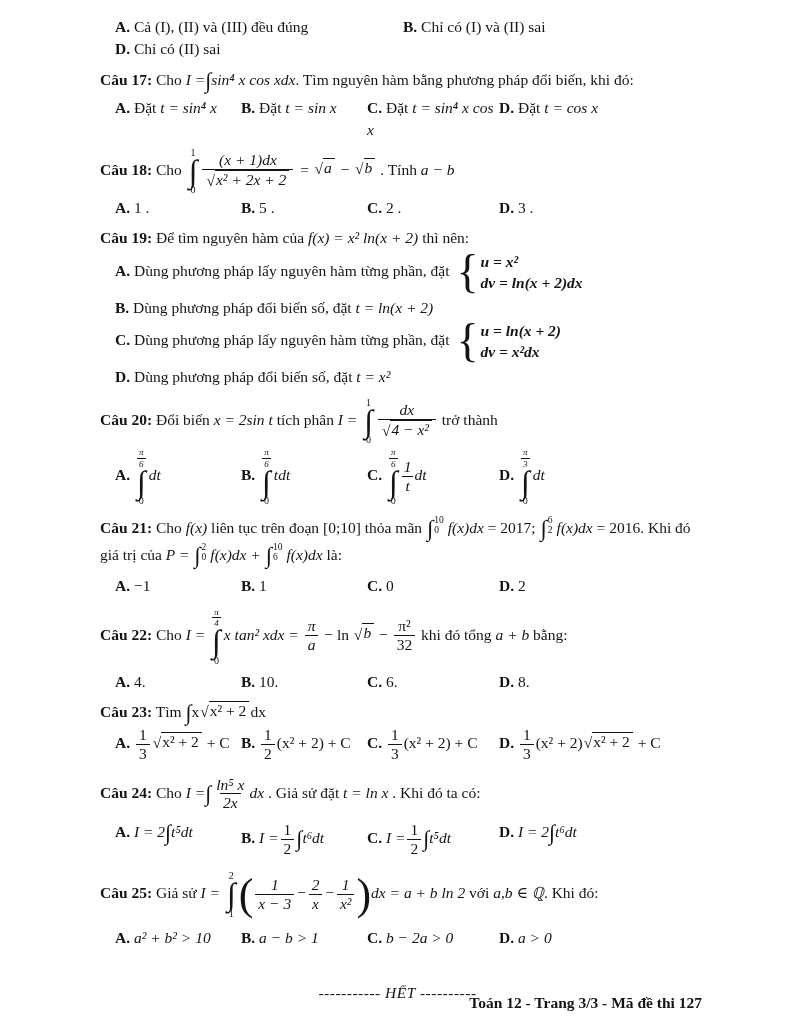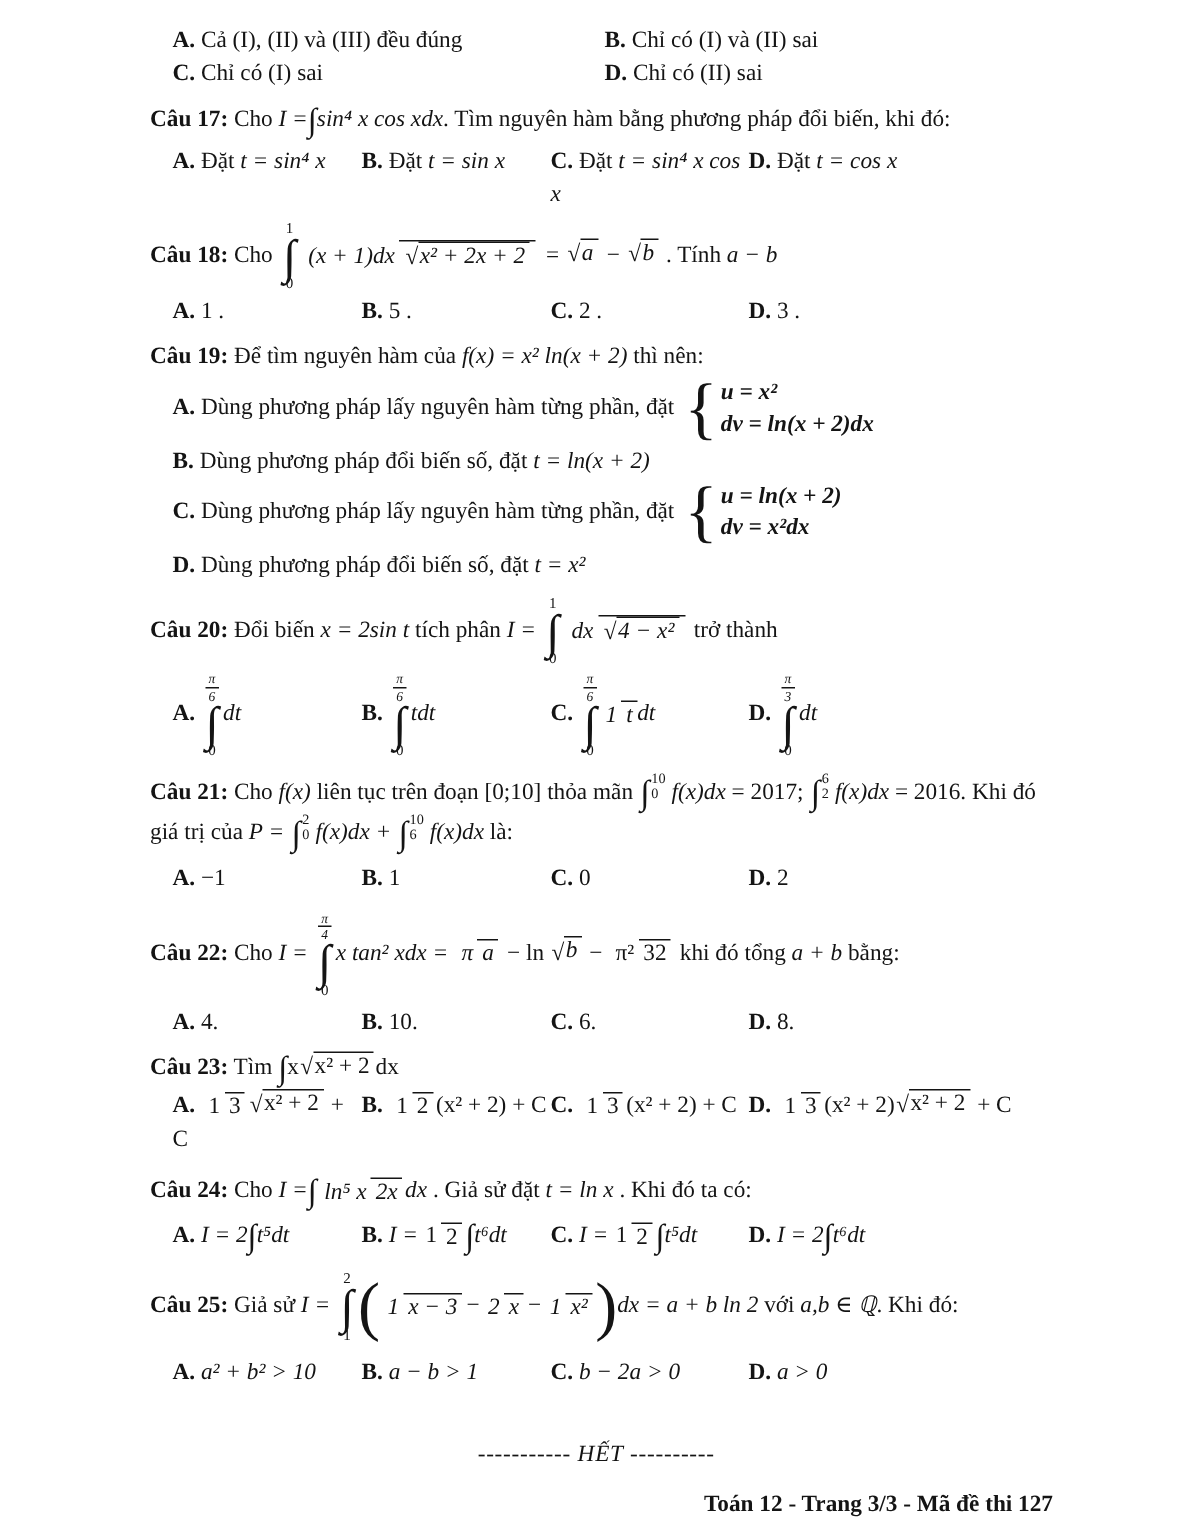--- a/index.html
+++ b/index.html
@@ -12,21 +12,21 @@
   }
   .page { position:relative; width:792px; height:1024px; padding:16px 97px 0 100px; overflow:hidden;border-radius:25px; }
   .b { font-weight:bold; }
   .m { font-style:italic; }
   .qp { margin-top:8px; line-height:1.4; }
   .ind { margin-left:15px; }
   .opts4 { display:grid; grid-template-columns:126px 126px 132px 1fr; margin-left:15px; }
   .opts2 { display:grid; grid-template-columns:288px 1fr; margin-left:15px; line-height:1.4; }
   .opt { line-height:1.45; }
   
-  .frac { display:inline-flex; flex-direction:row; align-items:center; vertical-align:middle; margin:0 2px; text-align:center; }
+  .frac { display:inline-flex; flex-direction:column; align-items:center; vertical-align:middle; margin:0 2px; text-align:center; }
   .frac .fn { padding:0 3px; line-height:1.15; }
   .frac .fd { border-top:1px solid #141414; padding:0 3px; line-height:1.2; }
   
   .bint { display:inline-flex; flex-direction:column; align-items:center; vertical-align:middle; margin:0 3px; }
   .bint .bsym { font-size:32px; line-height:.82; font-style:normal; }
   .bint .blim { font-size:10px; line-height:1.1; font-style:normal; }
   .limfrac { display:flex; flex-direction:column; align-items:center; font-size:9px; line-height:1.15; font-style:italic; }
   .limfrac .lden { border-top:1px solid #141414; padding:0 2px; }
   
   .iin { font-size:22px; font-style:normal; vertical-align:-3px; line-height:.9; }
@@ -50,21 +50,20 @@
 </head>
 <body>
 
 <div class="page">
 
   <div class="opts2">
     <span class="opt"><span class="b">A.</span> <span>Cả (I), (II) và (III) đều đúng</span></span>
     <span class="opt"><span class="b">B.</span> <span>Chỉ có (I) và (II) sai</span></span>
   </div>
   <div class="opts2">
-    <span class="opt"><span class="b">C.</span> <span>Chỉ có (I) sai</span></span>
     <span class="opt"><span class="b">D.</span> <span>Chỉ có (II) sai</span></span>
   </div>
 
   <div class="qp">
     <span class="b">Câu 17:</span>
     <span>Cho</span>
     <span class="m">I =</span><span class="iin">∫</span><span class="m">sin⁴ x cos xdx</span><span>. Tìm nguyên hàm bằng phương pháp đổi biến, khi đó:</span>
   </div>
   <div class="opts4" style="margin-top:6px">
     <span class="opt"><span class="b">A.</span> <span>Đặt</span> <span class="m">t = sin⁴ x</span></span>

